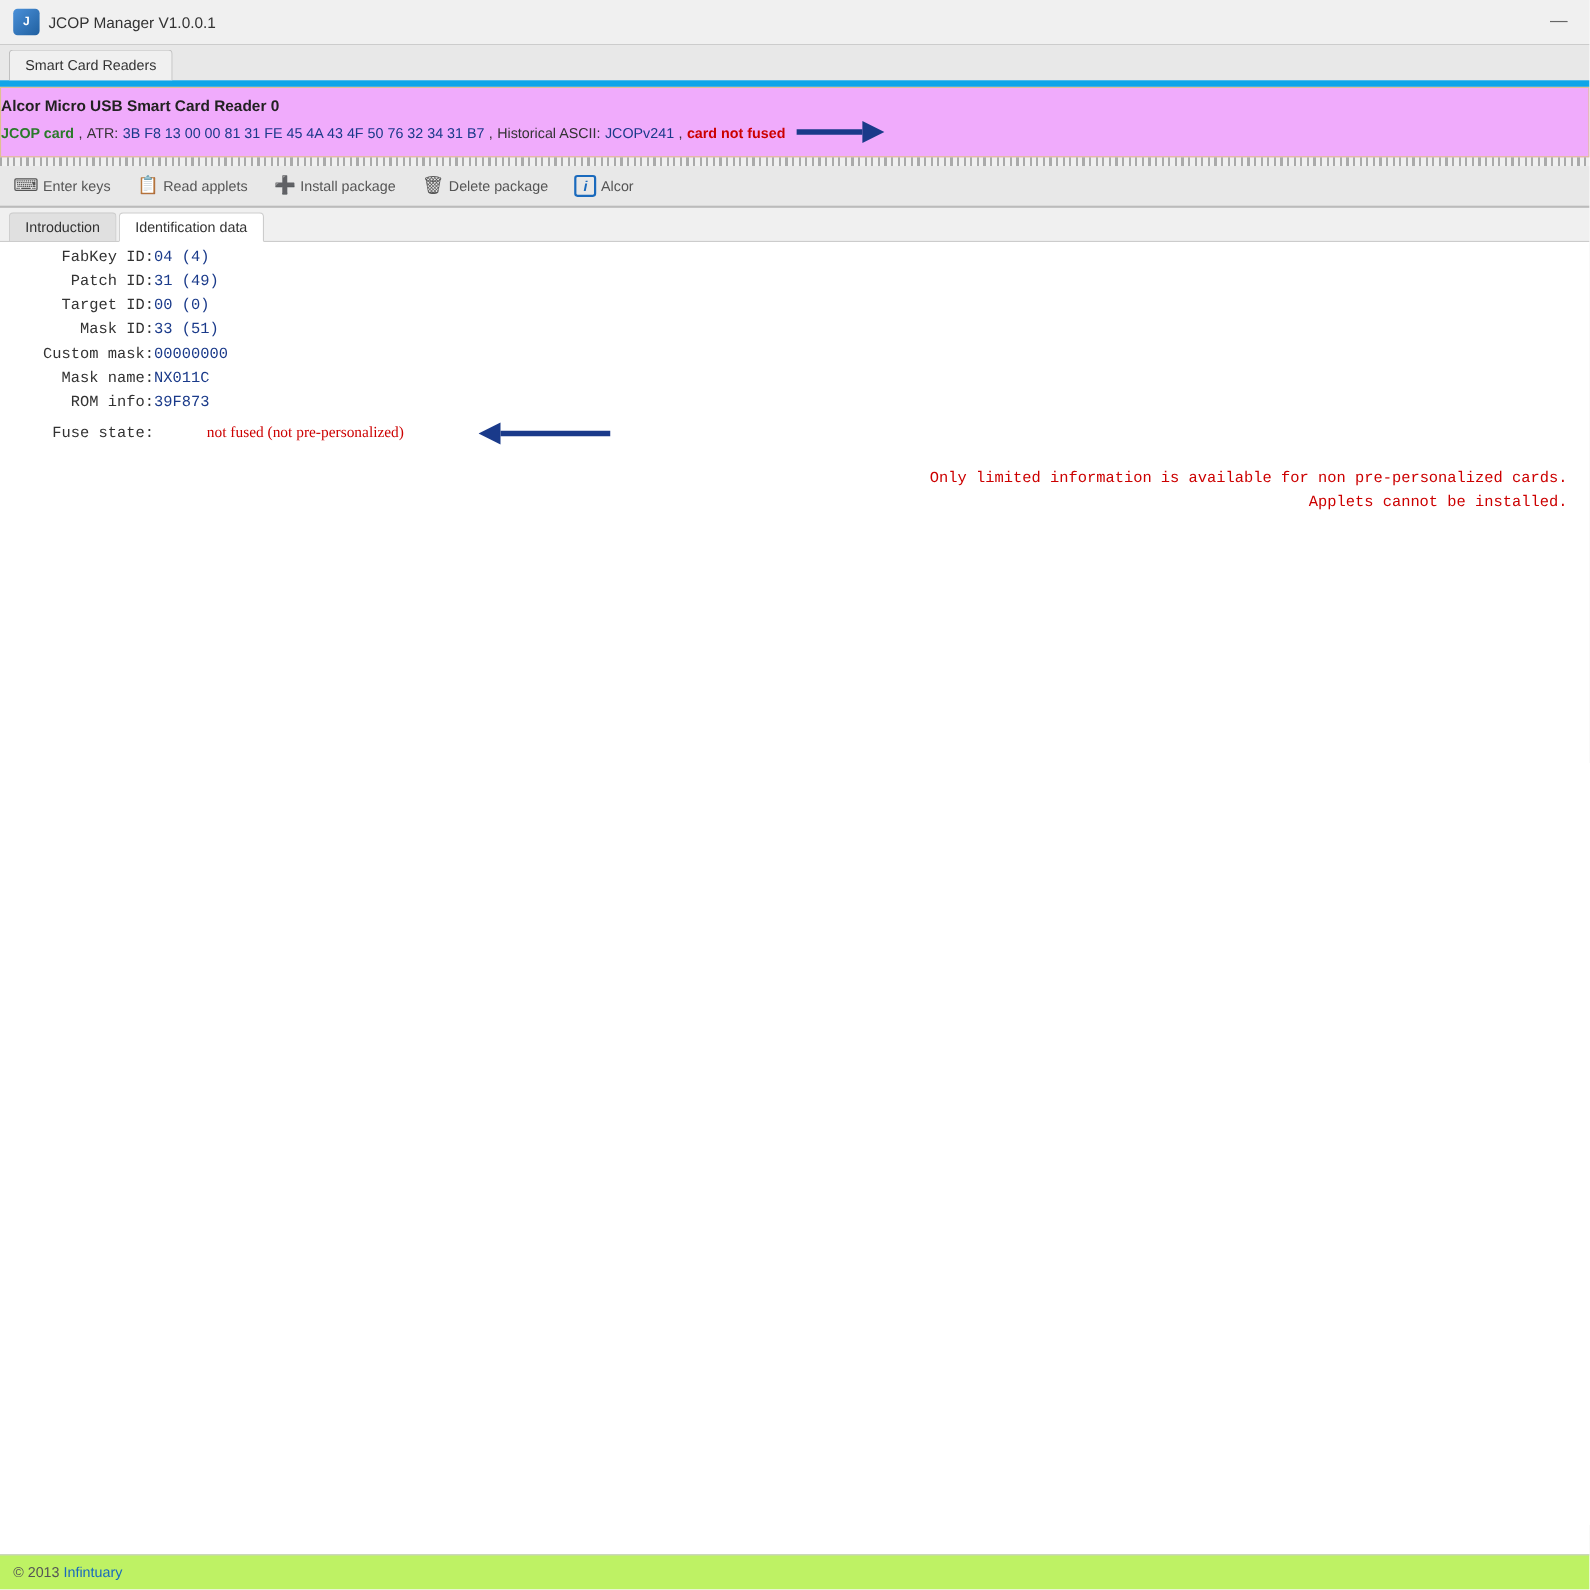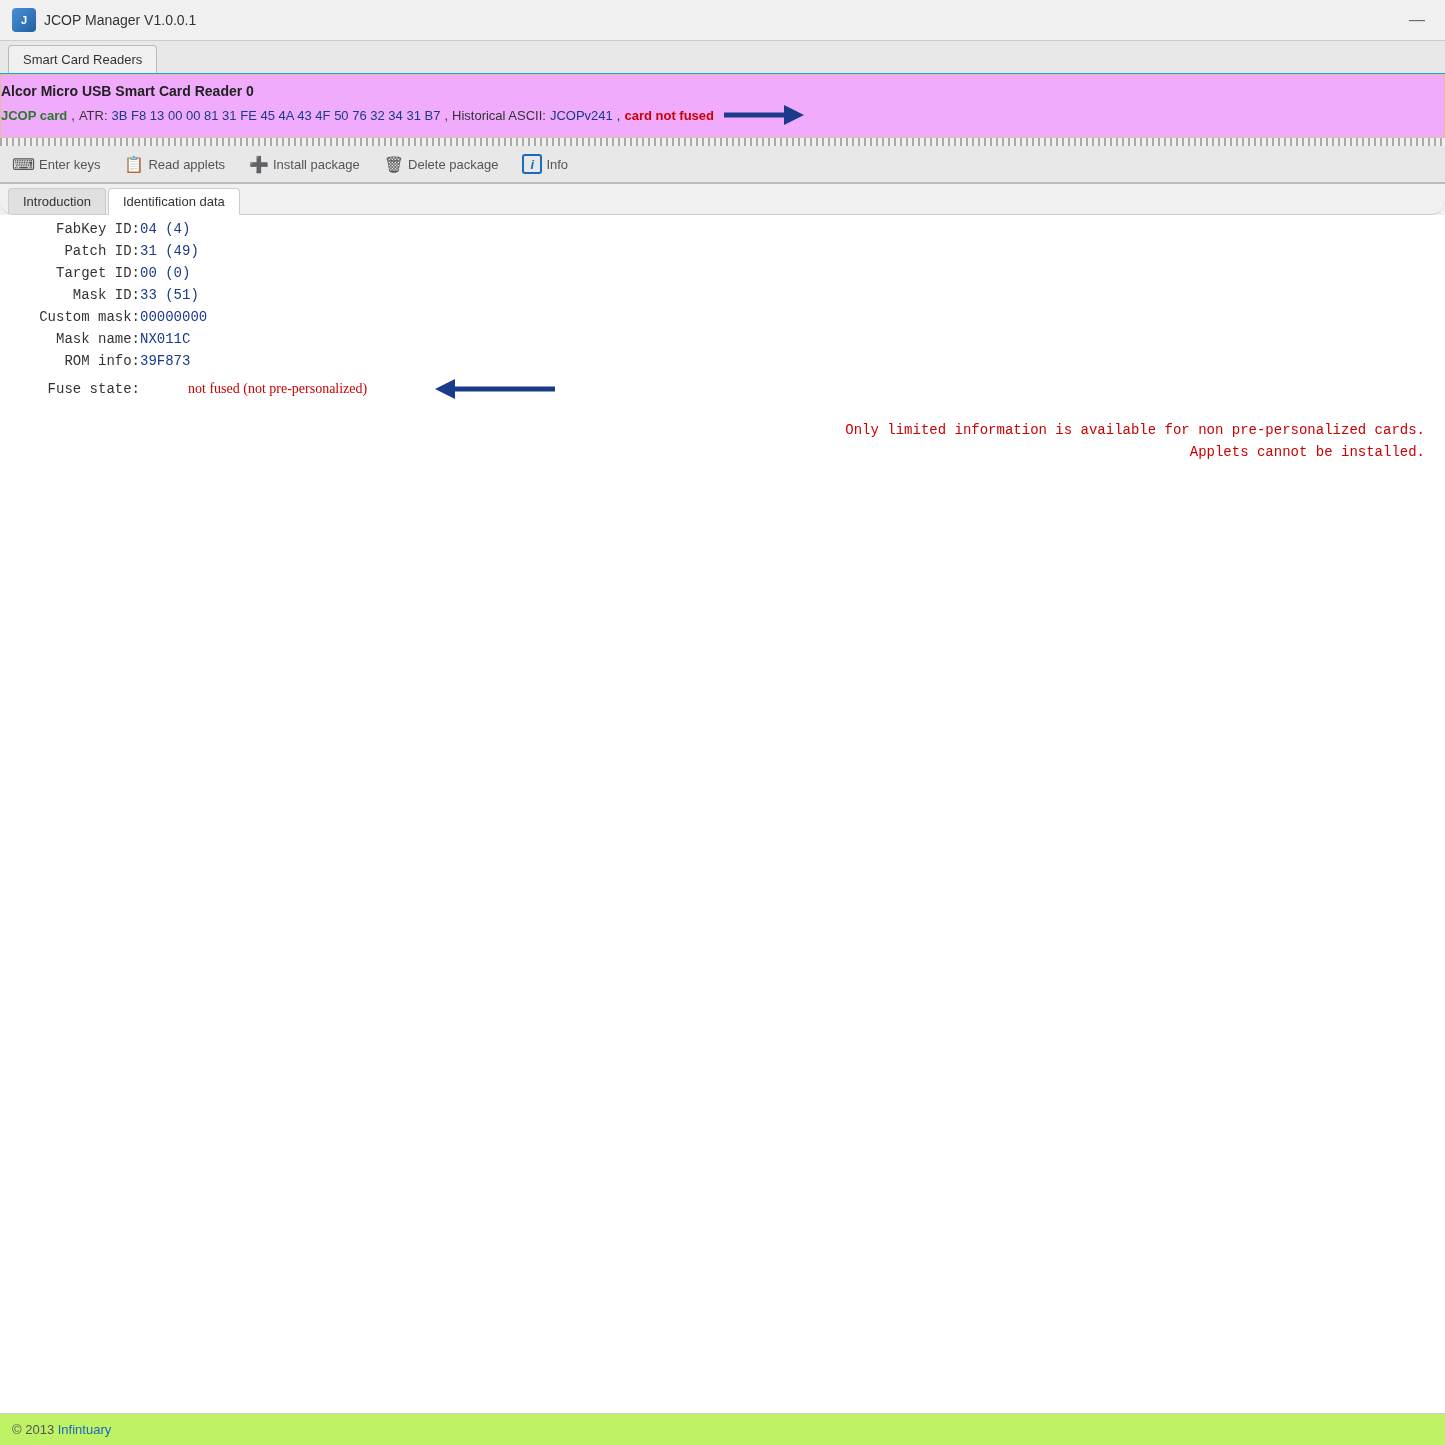--- a/index.html
+++ b/index.html
@@ -42,21 +42,21 @@
     }
     .minimize-btn {
       font-size: 16px;
       color: #666;
       cursor: pointer;
       padding: 2px 8px;
     }
     .tab-bar {
       background: #e8e8e8;
       padding: 4px 8px 0;
-      border-bottom: 1px solid #0ea5e9;
+      border-bottom: 6px solid #0ea5e9;
     }
     .tab {
       display: inline-block;
       padding: 6px 14px;
       background: #d8d8d8;
       border: 1px solid #bbb;
       border-bottom: none;
       border-radius: 4px 4px 0 0;
       font-size: 13px;
       color: #333;
@@ -138,21 +138,20 @@
       justify-content: center;
       font-size: 13px;
       font-weight: bold;
     }
     .content-tabs {
       background: #f0f0f0;
       padding: 4px 8px 0;
       border-bottom: 1px solid #ccc;
       display: flex;
       gap: 2px;
-      border-radius: 14px;
     }
     .content-tab {
       padding: 5px 14px;
       font-size: 13px;
       cursor: pointer;
       border: 1px solid #ccc;
       border-bottom: none;
       border-radius: 4px 4px 0 0;
       background: #e0e0e0;
       color: #333;
@@ -282,21 +281,21 @@
   <div class="toolbar-btn">
     <span class="icon">➕</span>
     <span>Install package</span>
   </div>
   <div class="toolbar-btn">
     <span class="icon">🗑</span>
     <span>Delete package</span>
   </div>
   <div class="toolbar-btn info-btn">
     <span class="icon" style="color:#1a6abd; border:2px solid #1a6abd; border-radius:3px; width:20px; height:20px; display:inline-flex; align-items:center; justify-content:center; font-size:13px; font-weight:bold; font-style:italic;">i</span>
-    <span>Info</span>
+    <span>Alcor</span>
   </div>
 </div>
 
 <div class="content-tabs">
   <div class="content-tab">Introduction</div>
   <div class="content-tab active">Identification data</div>
 </div>
 
 <div class="info-panel">
 

